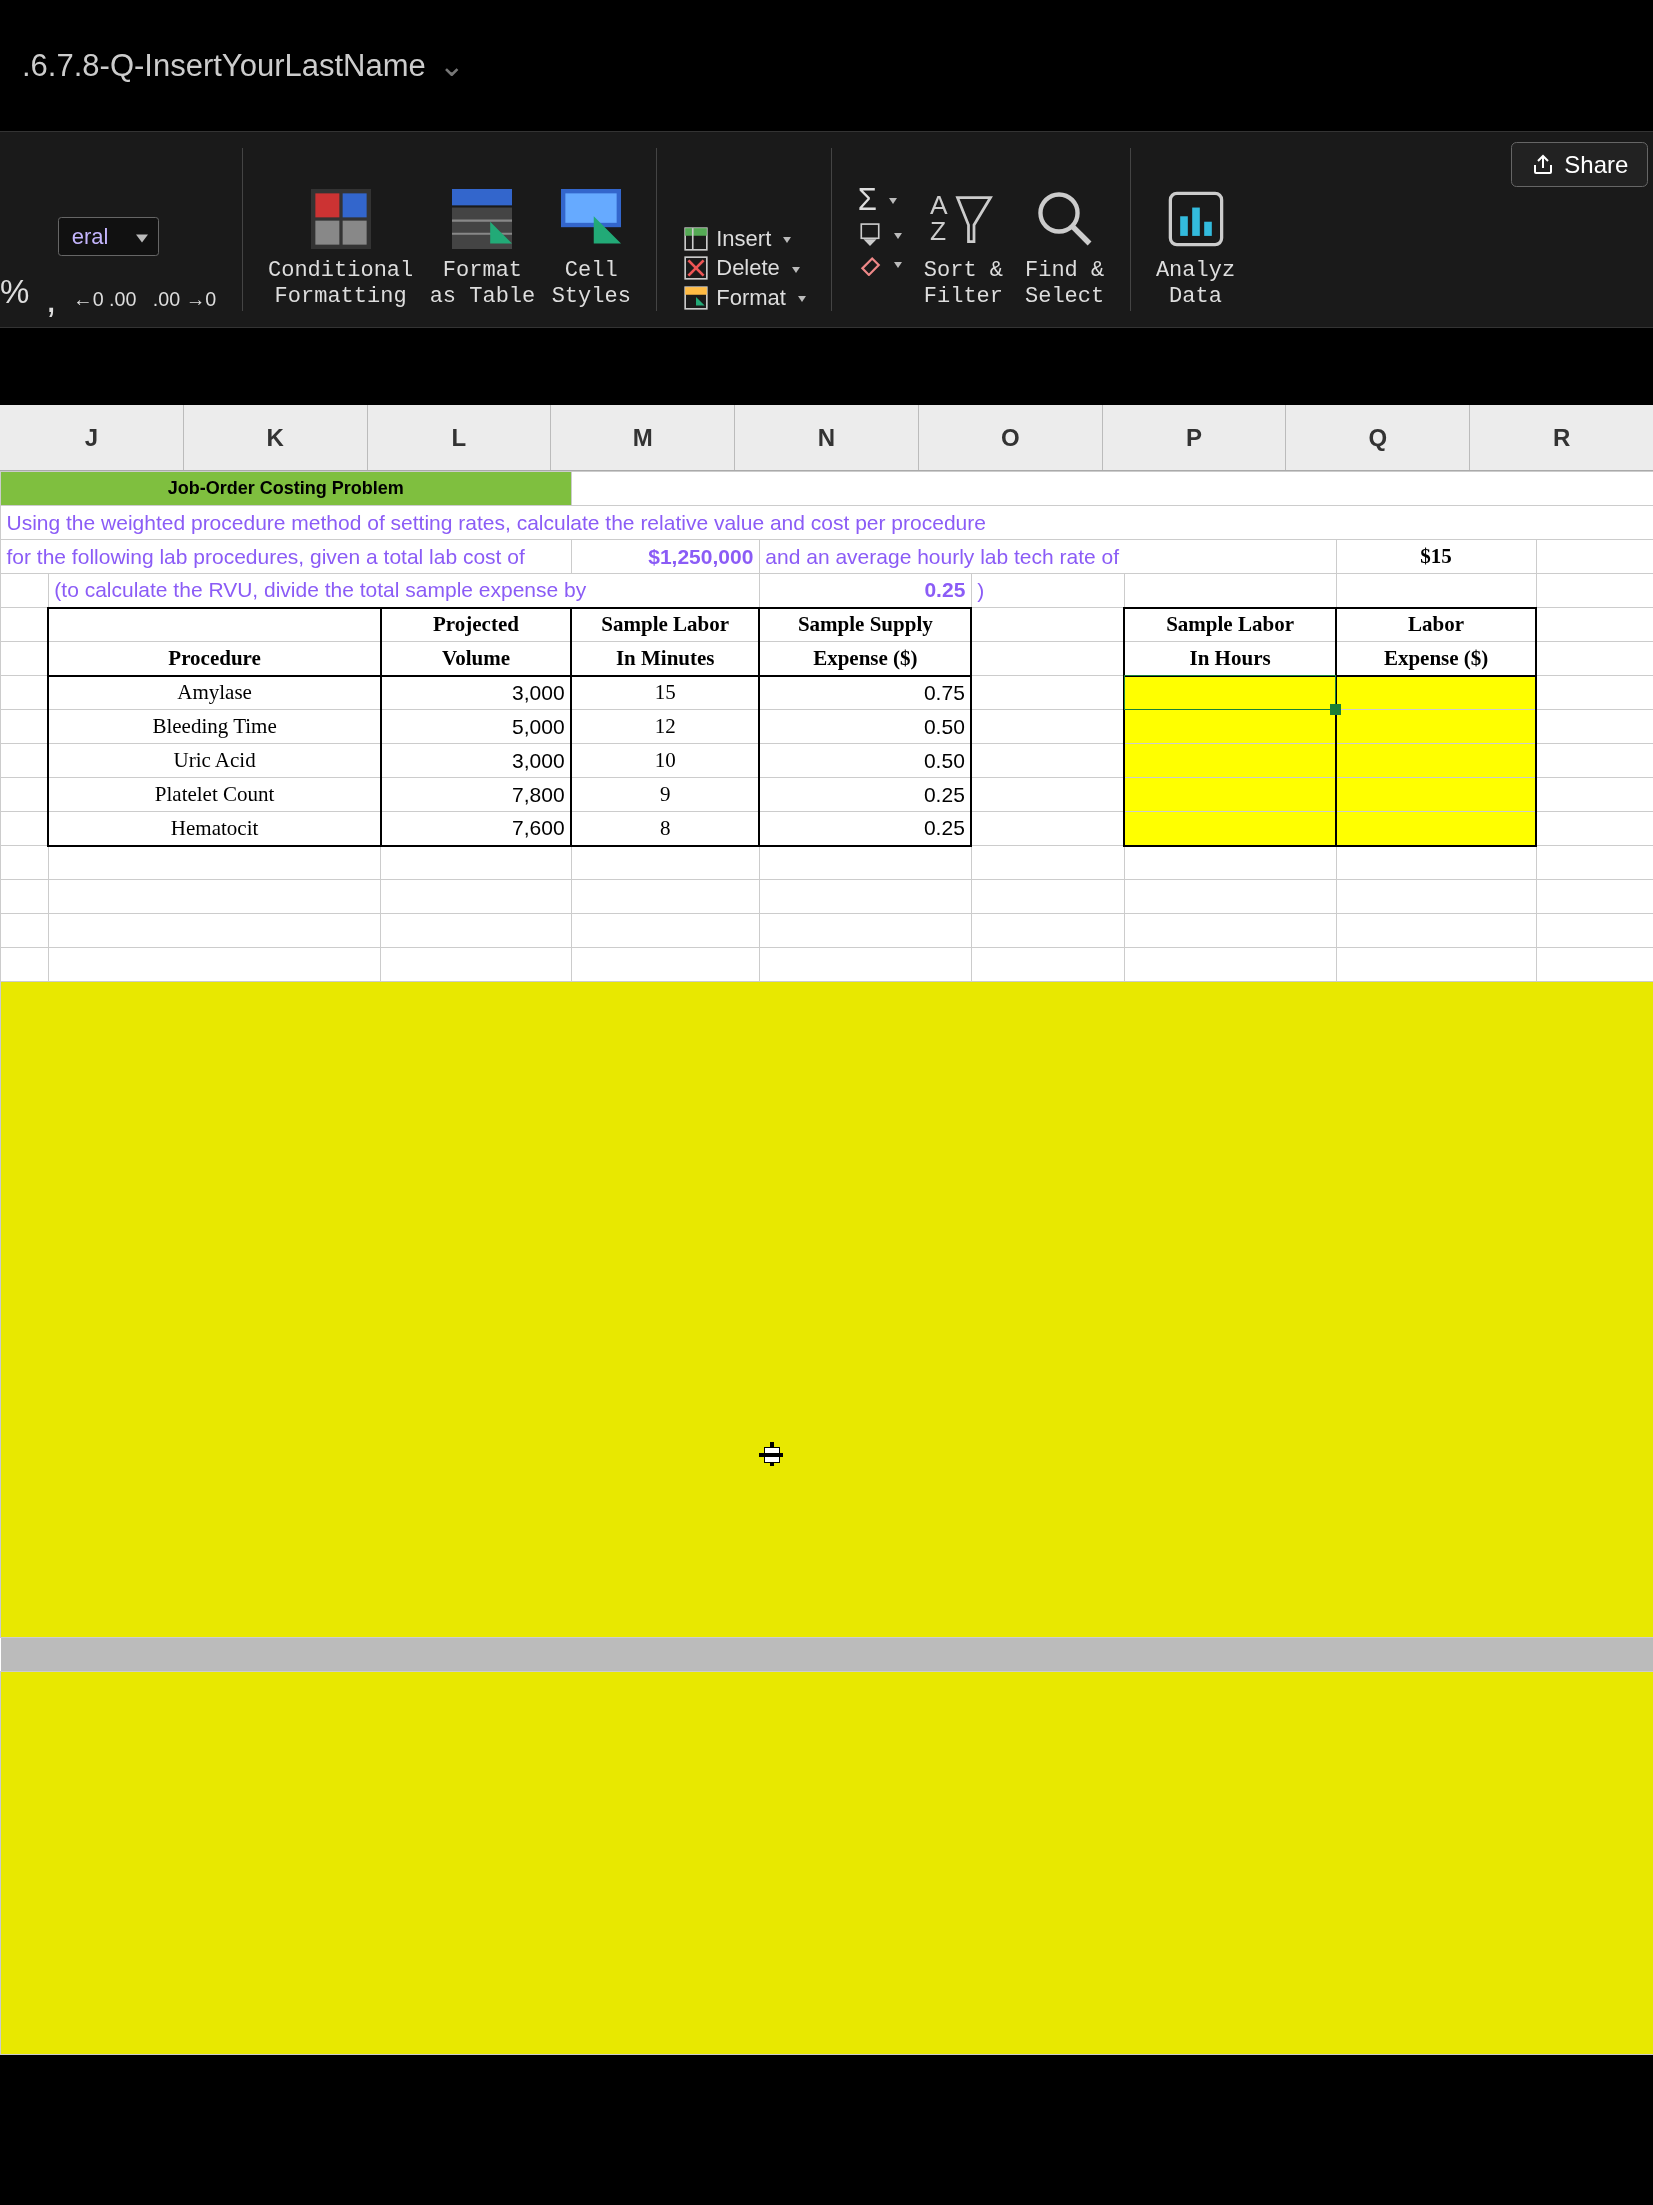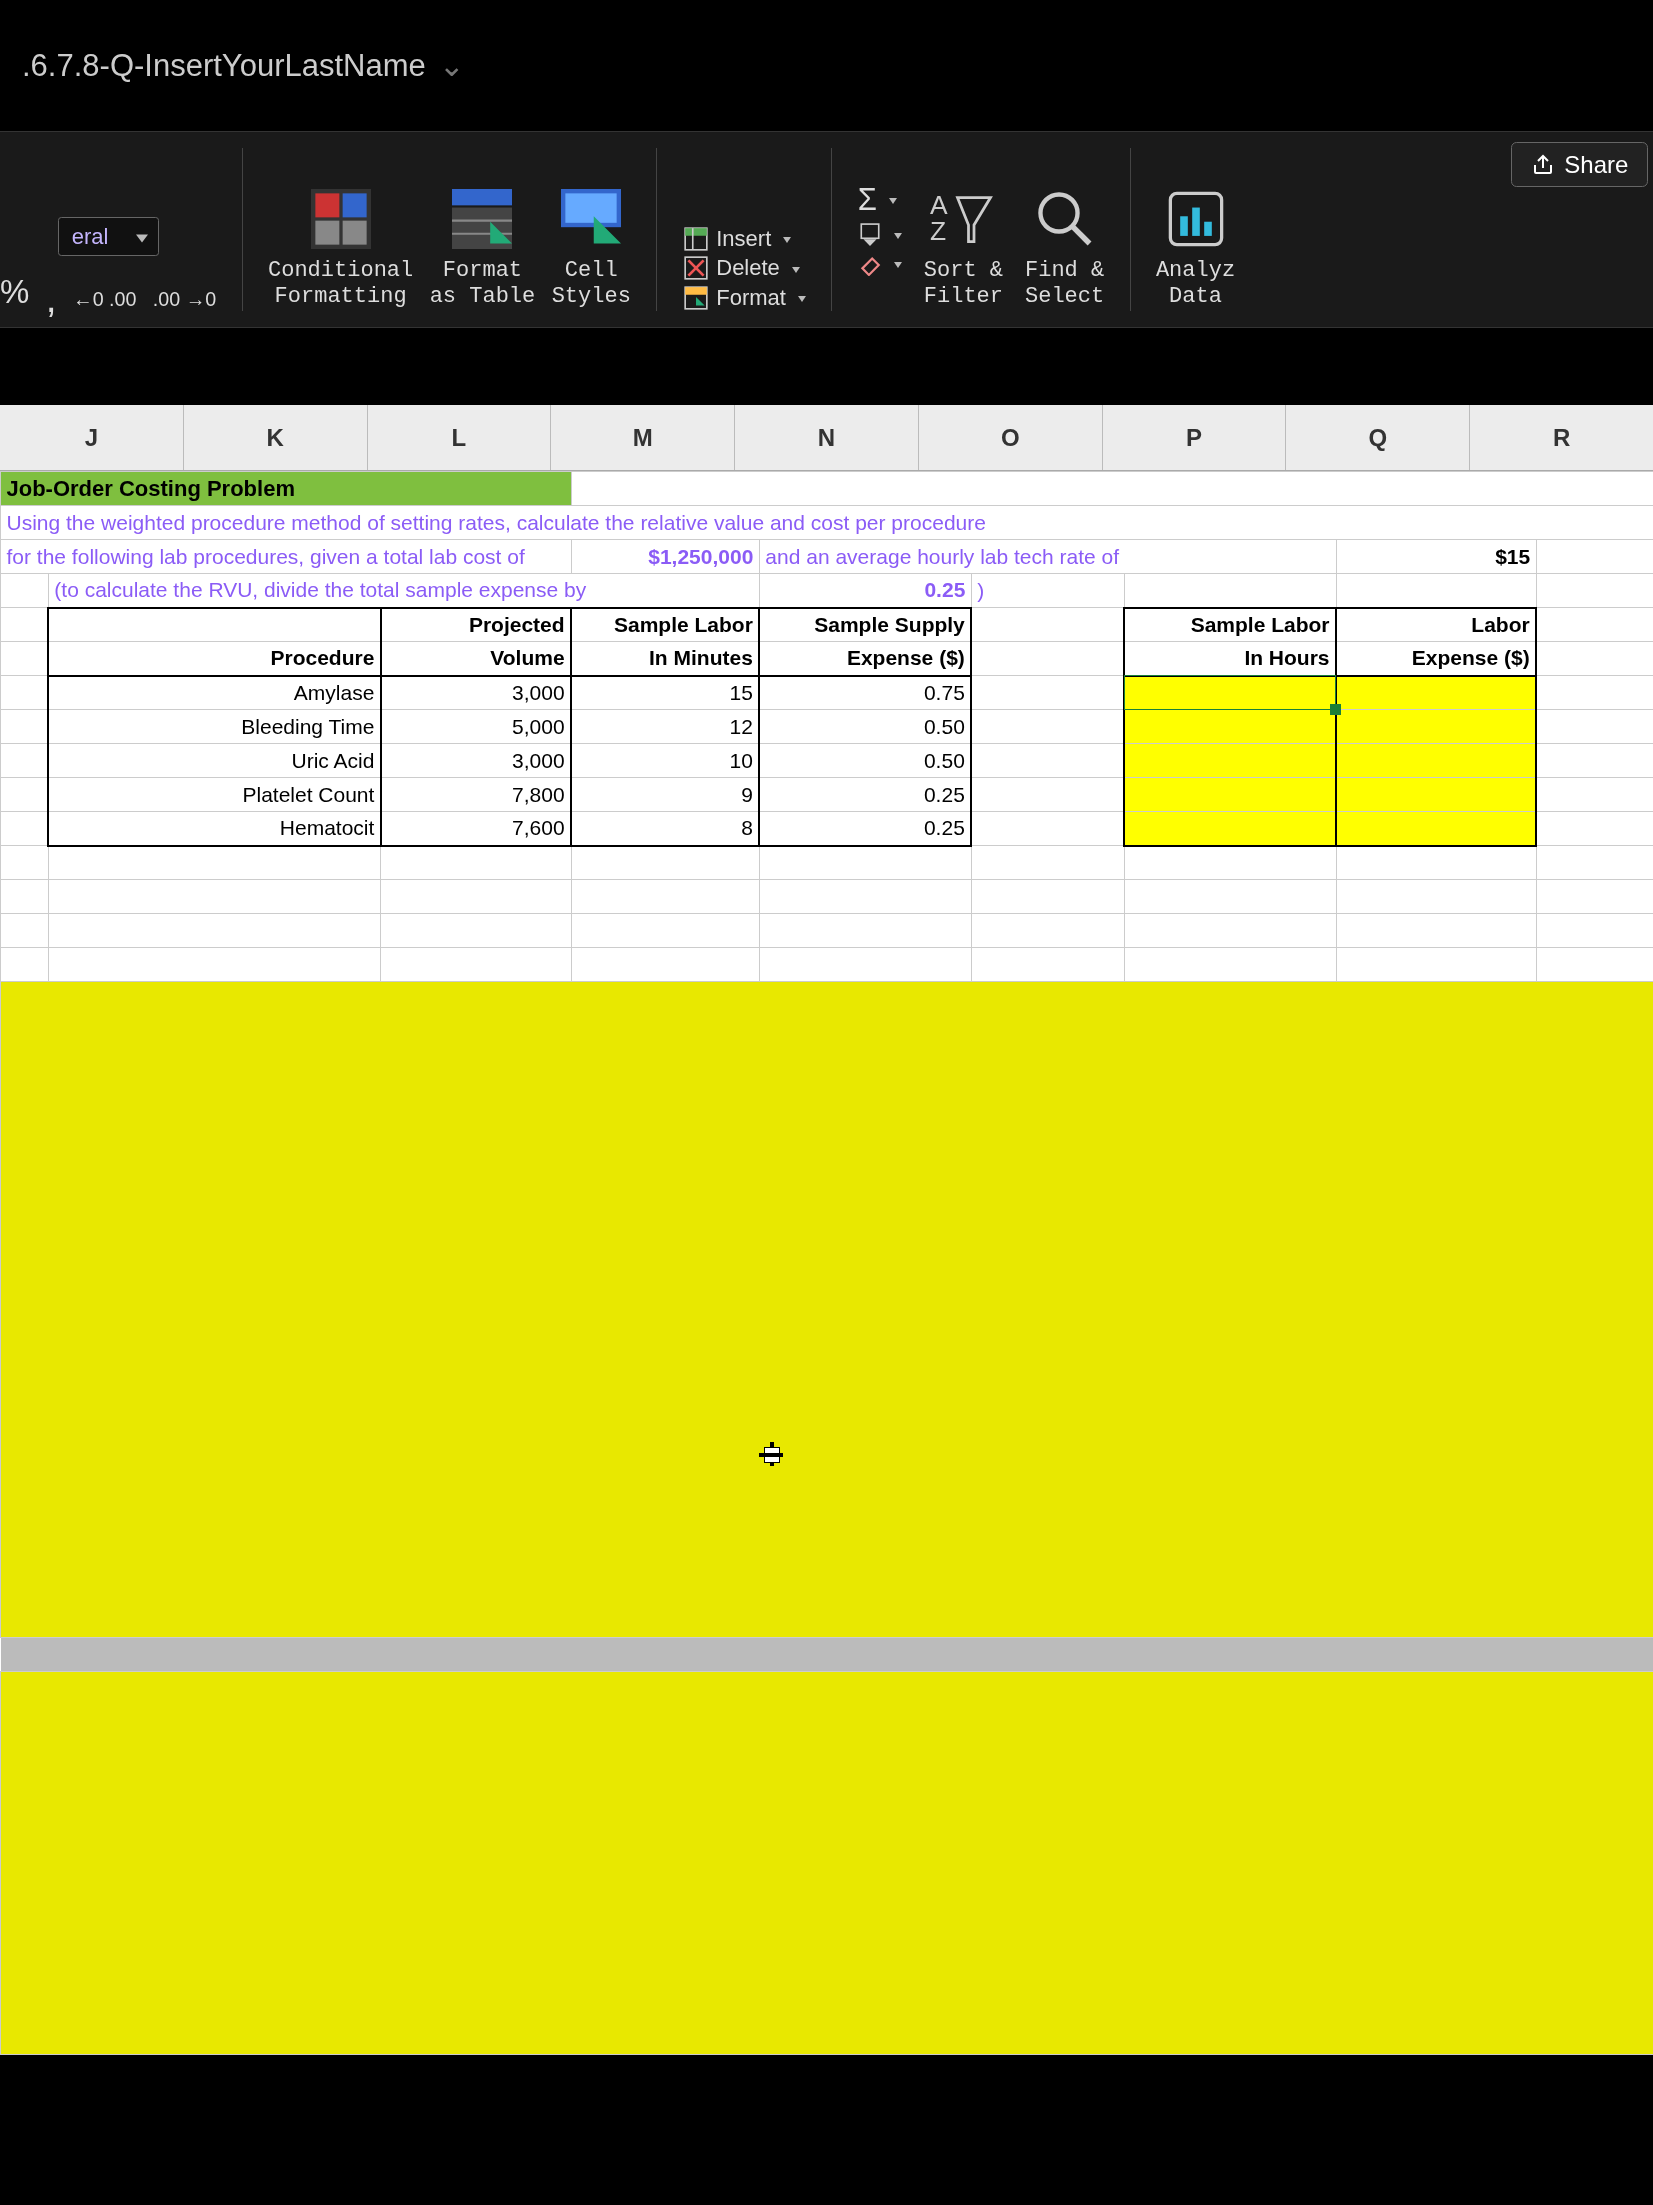--- a/index.html
+++ b/index.html
@@ -81,28 +81,28 @@
     color:#000;
   }
   .sheet table{border-collapse:collapse;width:100%;}
   .sheet td{
     border:0.5px solid #ccc;
     height:34px;
     padding:1.1px 5.5px;
     vertical-align:middle;
     white-space:nowrap;
   }
-  .greenrow td{background:#7fbf3f;color:#000;font-weight:bold;font-size:22px;}
+  .greenrow td{background:#7fbf3f;color:#000;font-weight:bold;font-size:18px;text-align:center;}
   .blue{color:#8b5cf6;}
   .thick-l{border-left:2.2px solid #000 !important;margin-left:8px;}
   .thick-r{border-right:2.2px solid #000 !important;}
   .thick-t{border-top:2.2px solid #000 !important;}
   .thick-b{border-bottom:2.2px solid #000 !important;}
   .bold{font-weight:bold;}
-  .center{text-align:right;}
+  .center{text-align:center;font-family:Liberation Serif, serif;}
   .right{text-align:right;}
   .yellow{background:#ffff00;}
   .sel{position:relative;}
   .sel::after{
     content:"";
     position:absolute;
     inset:-1.1px;
     border:1.6px solid #1a7f37;
     pointer-events:none;
   }

